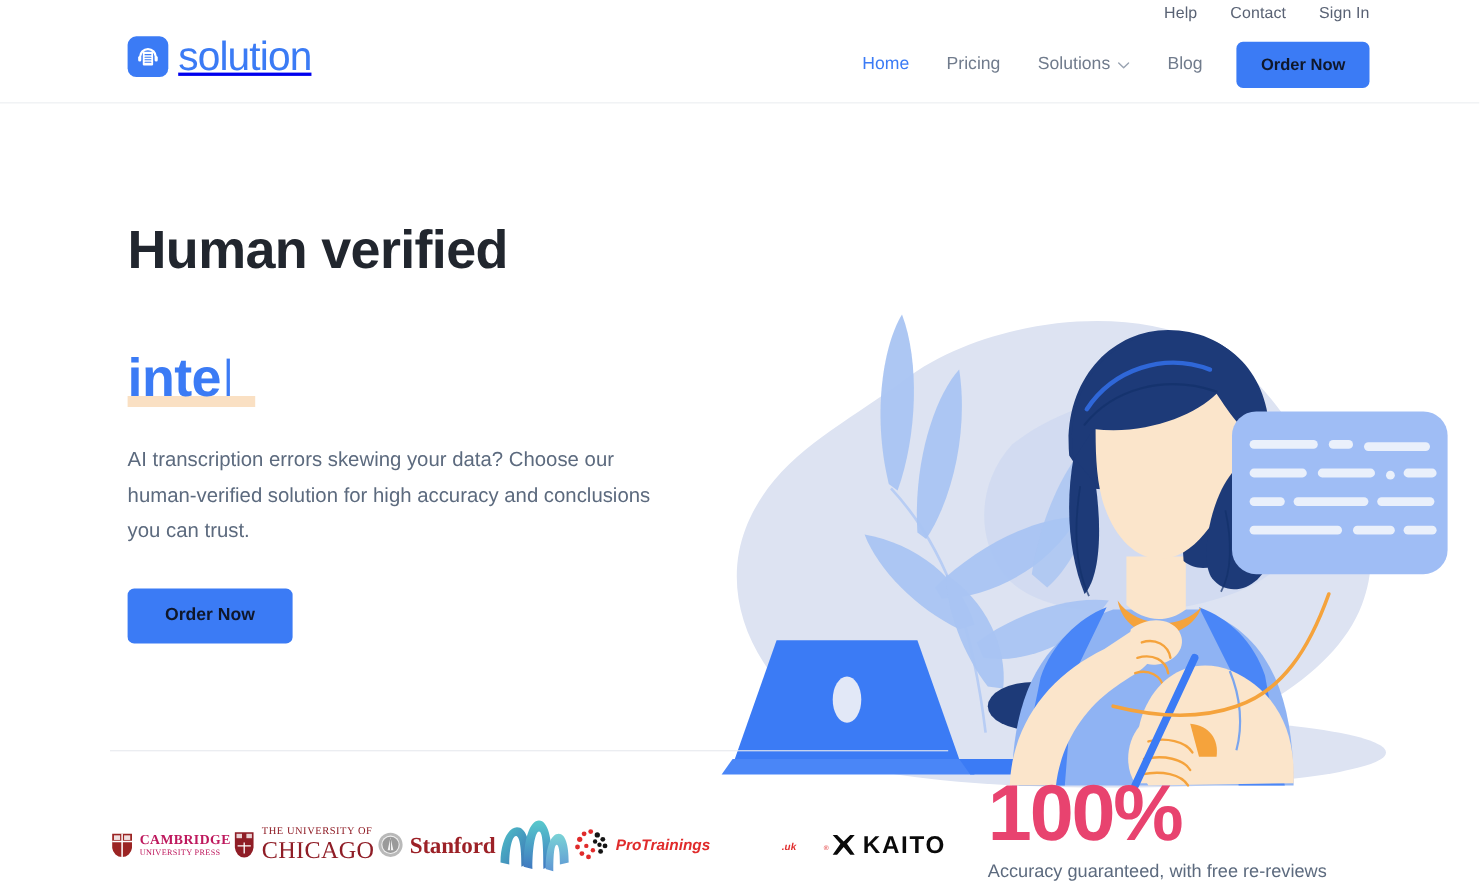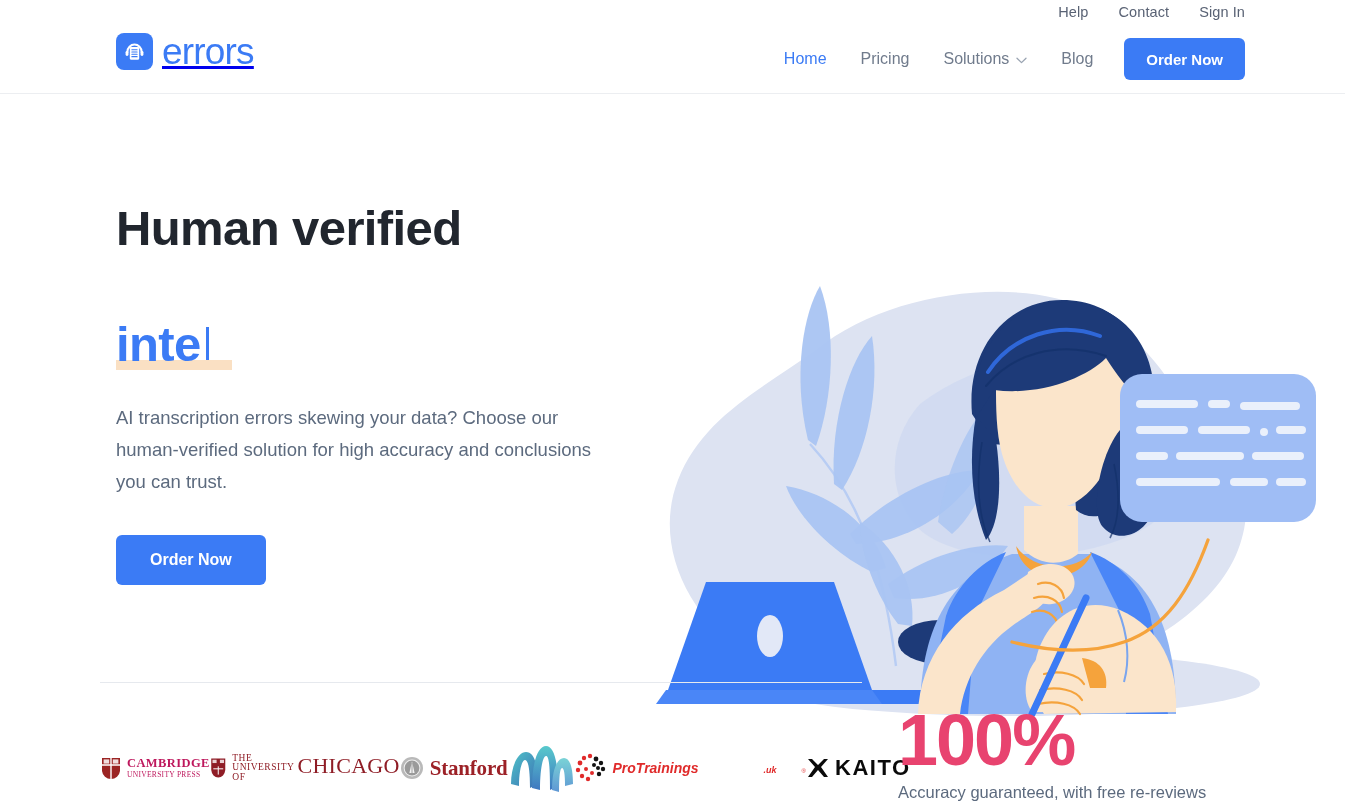--- a/index.html
+++ b/index.html
@@ -46,21 +46,21 @@
   .nav-link {
     font-size: 16px; color: #707b8c; text-decoration: none;
     padding: 0 17px; line-height: 40px; white-space: nowrap;
   }
   .nav-link.active { color: #3b7bf5; }
   .nav-dropdown { display: flex; align-items: center; gap: 7px; padding: 0 17px; cursor: default; }
   .nav-dropdown .nav-label { font-size: 16px; color: #707b8c; line-height: 40px; }
   .chev { display: block; }
 
   .btn-primary {
-    background: #3b7bf5; color: #ffffff; border: none; border-radius: 6px;
+    background: #3b7bf5; color: #0f172a; border: none; border-radius: 6px;
     font-size: 15px; font-weight: 700; font-family: "Liberation Sans", sans-serif;
     cursor: pointer; white-space: nowrap;
   }
   .btn-nav { height: 42px; padding: 0 22px; margin-left: 14px; }
 
   
   .hero { position: relative; width: 1345px; height: 600px; }
 
   .hero-copy { position: absolute; left: 116px; top: 105px; width: 530px; }
 
@@ -154,21 +154,21 @@
         <path d="M4.6 12.2a7.4 7.4 0 0 1 14.8 0" fill="none" stroke="#ffffff" stroke-width="2.1" stroke-linecap="round"></path>
         <rect x="2.7" y="11.4" width="3.0" height="5.2" rx="1.5" fill="#ffffff"></rect>
         <rect x="18.3" y="11.4" width="3.0" height="5.2" rx="1.5" fill="#ffffff"></rect>
         <rect x="7.1" y="7.4" width="9.8" height="13.1" rx="1.1" fill="#ffffff"></rect>
         <rect x="8.7" y="9.6" width="6.6" height="1.1" rx="0.55" fill="#3b7bf5"></rect>
         <rect x="8.7" y="12.0" width="6.6" height="1.1" rx="0.55" fill="#3b7bf5"></rect>
         <rect x="8.7" y="14.4" width="6.6" height="1.1" rx="0.55" fill="#3b7bf5"></rect>
         <rect x="8.7" y="16.8" width="6.6" height="1.1" rx="0.55" fill="#3b7bf5"></rect>
       </svg>
     </span>
-    <span class="brand-name">errors</span>
+    <span class="brand-name">solution</span>
   </a>
 
   <nav class="main-nav">
     <a class="nav-link active" href="#">Home</a>
     <a class="nav-link" href="#">Pricing</a>
     <div class="nav-dropdown">
       <span class="nav-label">Solutions</span>
       <span class="chev">
         <svg width="11" height="7" viewBox="0 0 11 7" aria-hidden="true">
           <path d="M1 1.2 L5.5 5.6 L10 1.2" fill="none" stroke="#9aa4b2" stroke-width="1.3" stroke-linecap="round" stroke-linejoin="round"></path>
@@ -315,21 +315,21 @@
       </span>
     </div>
 
     <div class="client-logo">
       <svg width="20" height="26" viewBox="0 0 20 26" aria-hidden="true">
         <path d="M1.5 1.5 h17 v14 a8.5 10 0 0 1 -8.5 9 a8.5 10 0 0 1 -8.5 -9 Z" fill="#8f1d26"></path>
         <rect x="3" y="3" width="5" height="4" fill="#fff" opacity=".8"></rect>
         <rect x="12" y="3" width="5" height="4" fill="#fff" opacity=".8"></rect>
         <path d="M10 11 v10 M4 14 h12" stroke="#fff" stroke-width="1.2"></path>
       </svg>
-      <span style="margin-left:6px;display:flex;flex-direction:row;">
+      <span style="margin-left:6px;display:flex;flex-direction:column;">
         <span class="chi-text chi-1">THE UNIVERSITY OF</span>
         <span class="chi-text chi-2">CHICAGO</span>
       </span>
     </div>
 
     <div class="client-logo">
       <svg width="24" height="24" viewBox="0 0 24 24" aria-hidden="true">
         <circle cx="12" cy="12" r="11" fill="#b9b9b9"></circle>
         <circle cx="12" cy="12" r="8.4" fill="#efefef"></circle>
         <circle cx="12" cy="12" r="7.4" fill="#9a9a9a"></circle>

